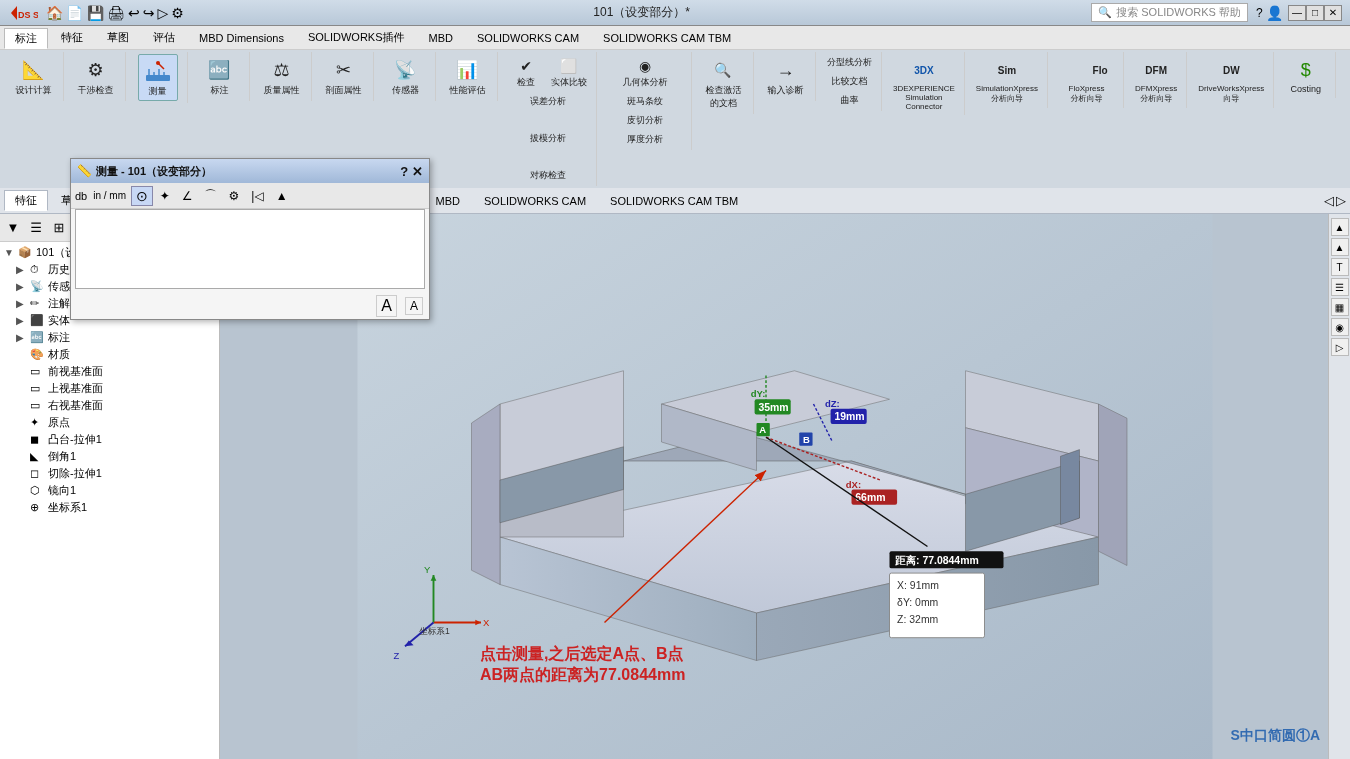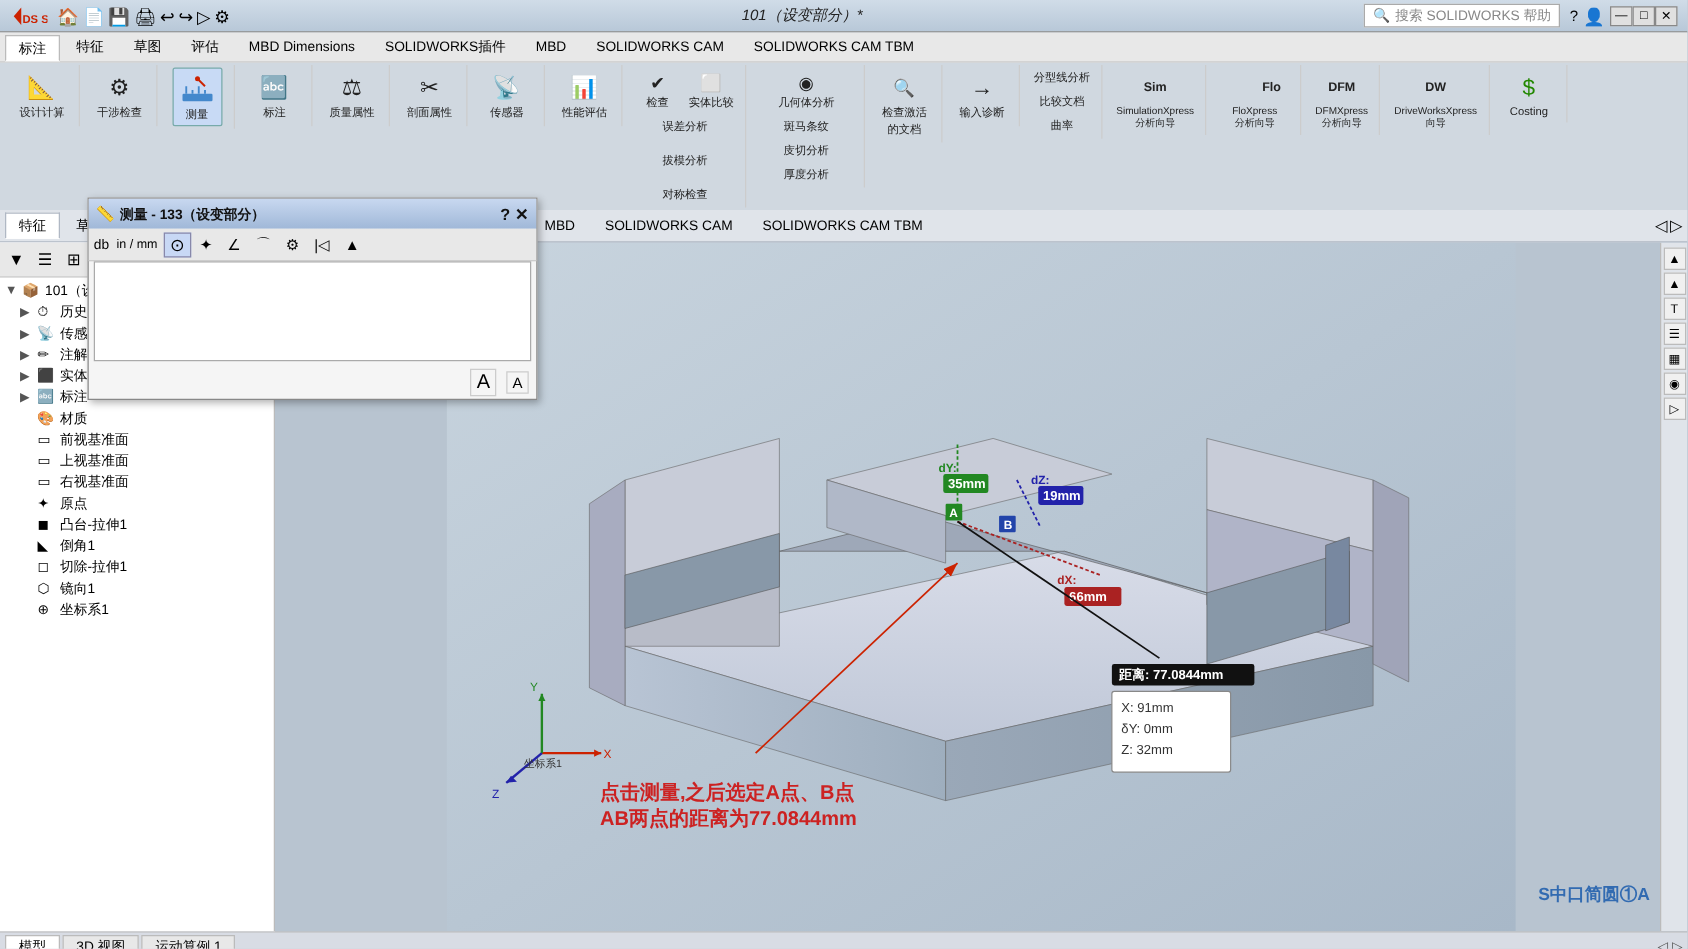--- a/index.html
+++ b/index.html
@@ -197,21 +197,21 @@
   <span style="display:flex;gap:3px;margin-right:8px;">
     <span style="font-size:14px;">🏠</span>
     <span style="font-size:14px;">📄</span>
     <span style="font-size:14px;">💾</span>
     <span style="font-size:14px;">🖨</span>
     <span style="font-size:14px;">↩</span>
     <span style="font-size:14px;">↪</span>
     <span style="font-size:14px;">▷</span>
     <span style="font-size:14px;">⚙</span>
   </span>
-  <span style="flex:1; text-align:center; font-size:12px; color:#222;font-style:italic;">101（设变部分）*</span>
+  <span style="flex:1; text-align:center; font-size:12px; color:#222;">101（设变部分）*</span>
   <span style="display:flex;align-items:center;background:#fff;border:1px solid #aaa;padding:1px 6px;margin-right:8px;font-size:11px;">
     <span>🔍</span>
     <span style="margin-left:4px;color:#888;">搜索 SOLIDWORKS 帮助</span>
   </span>
   <span style="font-size:12px;margin-right:4px;">?</span>
   <span style="font-size:14px;margin-right:4px;">👤</span>
   <span class="wc-btn">—</span>
   <span class="wc-btn">□</span>
   <span class="wc-btn" style="background:#e0e0e0;">✕</span>
 </div>
@@ -316,21 +316,21 @@
       <div class="ribbon-group-items">
         <div class="ribbon-btn">
           <div class="ribbon-icon-sm">✔</div>
           <span style="font-size:9px;">检查</span>
         </div>
         <div class="ribbon-btn">
           <div class="ribbon-icon-sm">⬜</div>
           <span style="font-size:9px;">实体比较</span>
         </div>
       </div>
-      <div style="display:flex; flex-direction:column; gap:10px; margin-top:2px;">
+      <div style="display:flex; flex-direction:column; gap:20px; margin-top:2px;">
         <div class="ribbon-btn" style="min-width:80px;">
           <span style="font-size:9px;">误差分析</span>
         </div>
         <div class="ribbon-btn" style="min-width:80px;">
           <span style="font-size:9px;">拔模分析</span>
         </div>
         <div class="ribbon-btn" style="min-width:80px;">
           <span style="font-size:9px;">对称检查</span>
         </div>
       </div>
@@ -379,20 +379,28 @@
         </div>
         <div class="ribbon-btn">
           <span style="font-size:9px;">比较文档</span>
         </div>
         <div class="ribbon-btn">
           <span style="font-size:9px;">曲率</span>
         </div>
       </div>
     </div>
 
+    <div class="ribbon-group">
+      <div class="ribbon-group-items">
+        <div class="ribbon-btn">
+          <div class="ribbon-icon" style="font-size:10px;font-weight:bold;color:#1155aa;">3DX</div>
+          <span style="font-size:8px;text-align:center;">3DEXPERIENCE<br>Simulation<br>Connector</span>
+        </div>
+      </div>
+    </div>
 
     <div class="ribbon-group">
       <div class="ribbon-group-items">
         <div class="ribbon-btn">
           <div class="ribbon-icon" style="font-size:10px;font-weight:bold;">Sim</div>
           <span style="font-size:8px;text-align:center;">SimulationXpress<br>分析向导</span>
         </div>
       </div>
     </div>
 
@@ -668,21 +676,21 @@
       <div class="ri-btn">▦</div>
       <div class="ri-btn">◉</div>
       <div class="ri-btn">▷</div>
     </div>
   </div>
 </div>
 
 <div id="measure-dialog" style="position:fixed; left:70px; top:158px; z-index:200;">
   <div id="measure-dialog-title">
     <span class="dialog-icon">📏</span>
-    <span>测量 - 133（设变部分）</span>
+    <span>测量 - 101（设变部分）</span>
     <span style="margin-left:auto; display:flex; gap:4px;">
       <span style="cursor:pointer; font-size:13px;">?</span>
       <span style="cursor:pointer; font-size:13px;">✕</span>
     </span>
   </div>
   <div id="measure-toolbar">
     <span style="font-size:11px; margin-right:4px;">db</span>
     <span style="font-size:10px; margin-right:3px;">in / mm</span>
     <div class="md-btn active" style="font-size:14px;">⊙</div>
     <div class="md-btn" style="font-size:12px;">✦</div>

